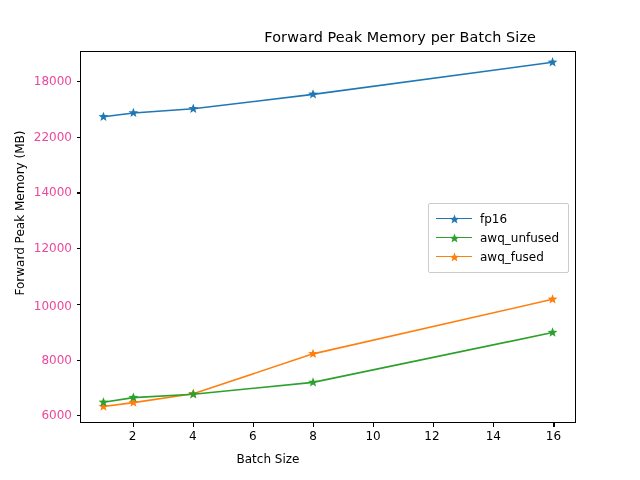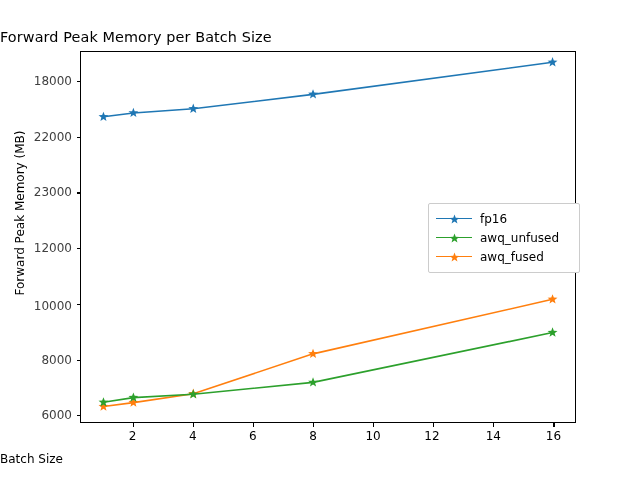--- a/index.html
+++ b/index.html
@@ -6,57 +6,57 @@
   body{
     width:640px;height:480px;background:#ffffff;
     font-family:"DejaVu Sans","Liberation Sans",sans-serif;
     color:#000000;overflow:hidden;
   }
   #figure{position:relative;width:640px;height:480px;}
 
   
   #chart-title{
     position:absolute;left:0;top:29px;width:536px;
-    text-align:left;font-size:14.4px;color:#000;
+    text-align:right;font-size:14.4px;color:#000;
     letter-spacing:.1px;
   }
 
   
   #plot-area{
     position:absolute;left:80px;top:51px;width:496px;height:372px;
     border:1.1px solid #000;box-sizing:border-box;background:transparent;
   }
   #data-layer{position:absolute;left:0;top:0;width:100%;height:100%;}
 
   
   #ytick-layer,#xtick-layer{position:absolute;left:0;top:0;width:640px;height:480px;}
   .ytick-mark{position:absolute;width:3.5px;height:1.1px;background:#000;left:76.5px;}
   .ytick-label{
-    position:absolute;right:568px;font-size:12px;color:#404040;
+    position:absolute;right:568px;font-size:12px;color:#ec4899;
     text-align:right;transform:translateY(-50%);white-space:nowrap;
   }
   .xtick-mark{position:absolute;height:3.5px;width:1.1px;background:#000;top:423px;}
   .xtick-label{
     position:absolute;top:429px;font-size:12px;color:#000;
     transform:translateX(-50%);white-space:nowrap;
   }
   #xlabel{
-    position:absolute;left:0;top:452px;width:536px;
+    position:absolute;left:0;top:452px;width:536px;text-align:center;
     font-size:12px;color:#000;
   }
   #ylabel{
     position:absolute;left:-140px;top:206px;width:320px;text-align:center;
     font-size:12px;color:#000;transform:rotate(-90deg);transform-origin:center;
   }
 
   
   #legend{
     position:absolute;left:428px;top:203px;
     background:#fff;border:0.9px solid #cccccc;border-radius:2px;
-    padding:5px 20px 6px 7px;box-sizing:border-box;
+    padding:5px 9px 6px 7px;box-sizing:border-box;
   }
   .legend-row{display:flex;align-items:center;height:19px;}
   .legend-sample{width:36px;height:14px;position:relative;margin-right:8px;flex:0 0 36px;}
   .legend-line{position:absolute;left:0;top:6px;width:36px;height:1.8px;}
   .legend-star{position:absolute;left:13px;top:2px;width:11px;height:11px;}
   .legend-text{font-size:12px;color:#000;white-space:nowrap;}
 </style>
 </head>
 <body>
 
@@ -70,21 +70,21 @@
   <div id="ytick-layer">
       <div class="ytick-mark" style="top: 415.2px;"></div>
       <div class="ytick-label" style="top: 415.2px;">6000</div>
       <div class="ytick-mark" style="top: 359.51px;"></div>
       <div class="ytick-label" style="top: 359.51px;">8000</div>
       <div class="ytick-mark" style="top: 303.83px;"></div>
       <div class="ytick-label" style="top: 306px;">10000</div>
       <div class="ytick-mark" style="top: 248.14px;"></div>
       <div class="ytick-label" style="top: 248.14px;">12000</div>
       <div class="ytick-mark" style="top: 192.45px;"></div>
-      <div class="ytick-label" style="top: 192.45px;">23000</div>
+      <div class="ytick-label" style="top: 192.45px;">14000</div>
       <div class="ytick-mark" style="top: 136.76px;"></div>
       <div class="ytick-label" style="top: 136.76px;">22000</div>
       <div class="ytick-mark" style="top: 81.07px;"></div>
       <div class="ytick-label" style="top: 81.07px;">18000</div>
     </div>
   <div id="xtick-layer">
       <div class="xtick-mark" style="left: 132.61px;"></div>
       <div class="xtick-label" style="left: 132.61px;">2</div>
       <div class="xtick-mark" style="left: 192.73px;"></div>
       <div class="xtick-label" style="left: 192.73px;">4</div>

